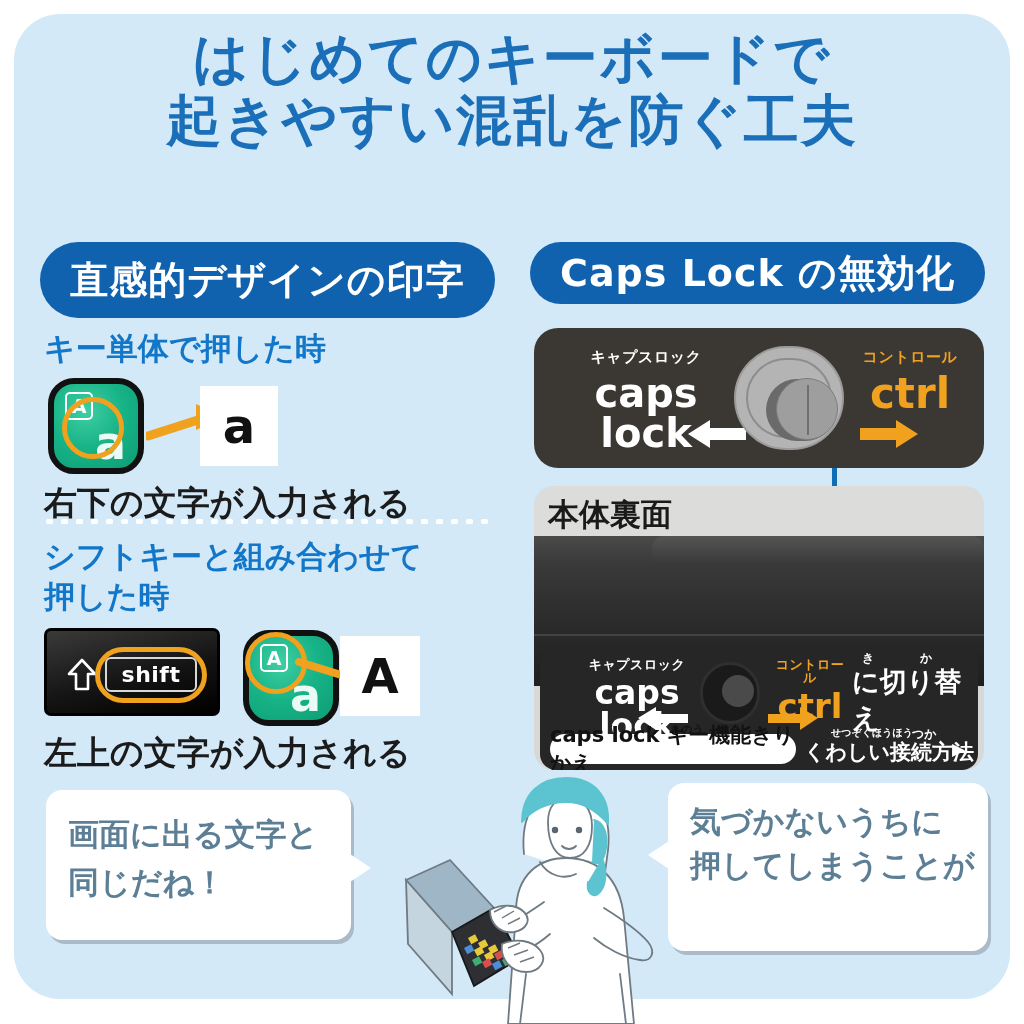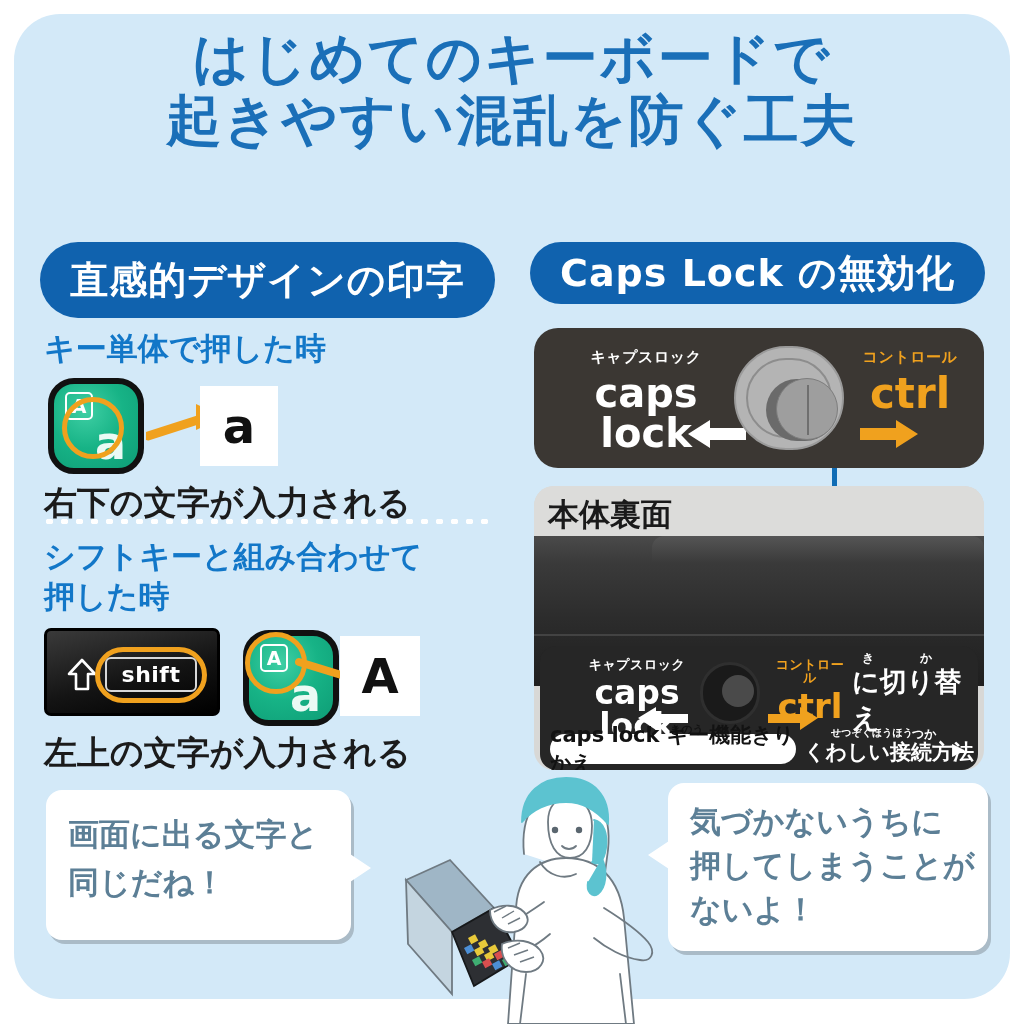--- a/index.html
+++ b/index.html
@@ -361,17 +361,16 @@
 
   <div class="bubble" id="bubble-left">
     <span>画面に出る文字と</span>
     <span>同じだね！</span>
     <div class="tail-l"></div>
   </div>
 
   <div class="bubble" id="bubble-right">
     <span>気づかないうちに</span>
     <span>押してしまうことが</span>
-    <span>ないよ！</span>
     <div class="tail-r"></div>
   </div>
 
 </div>
 
 </body></html>

